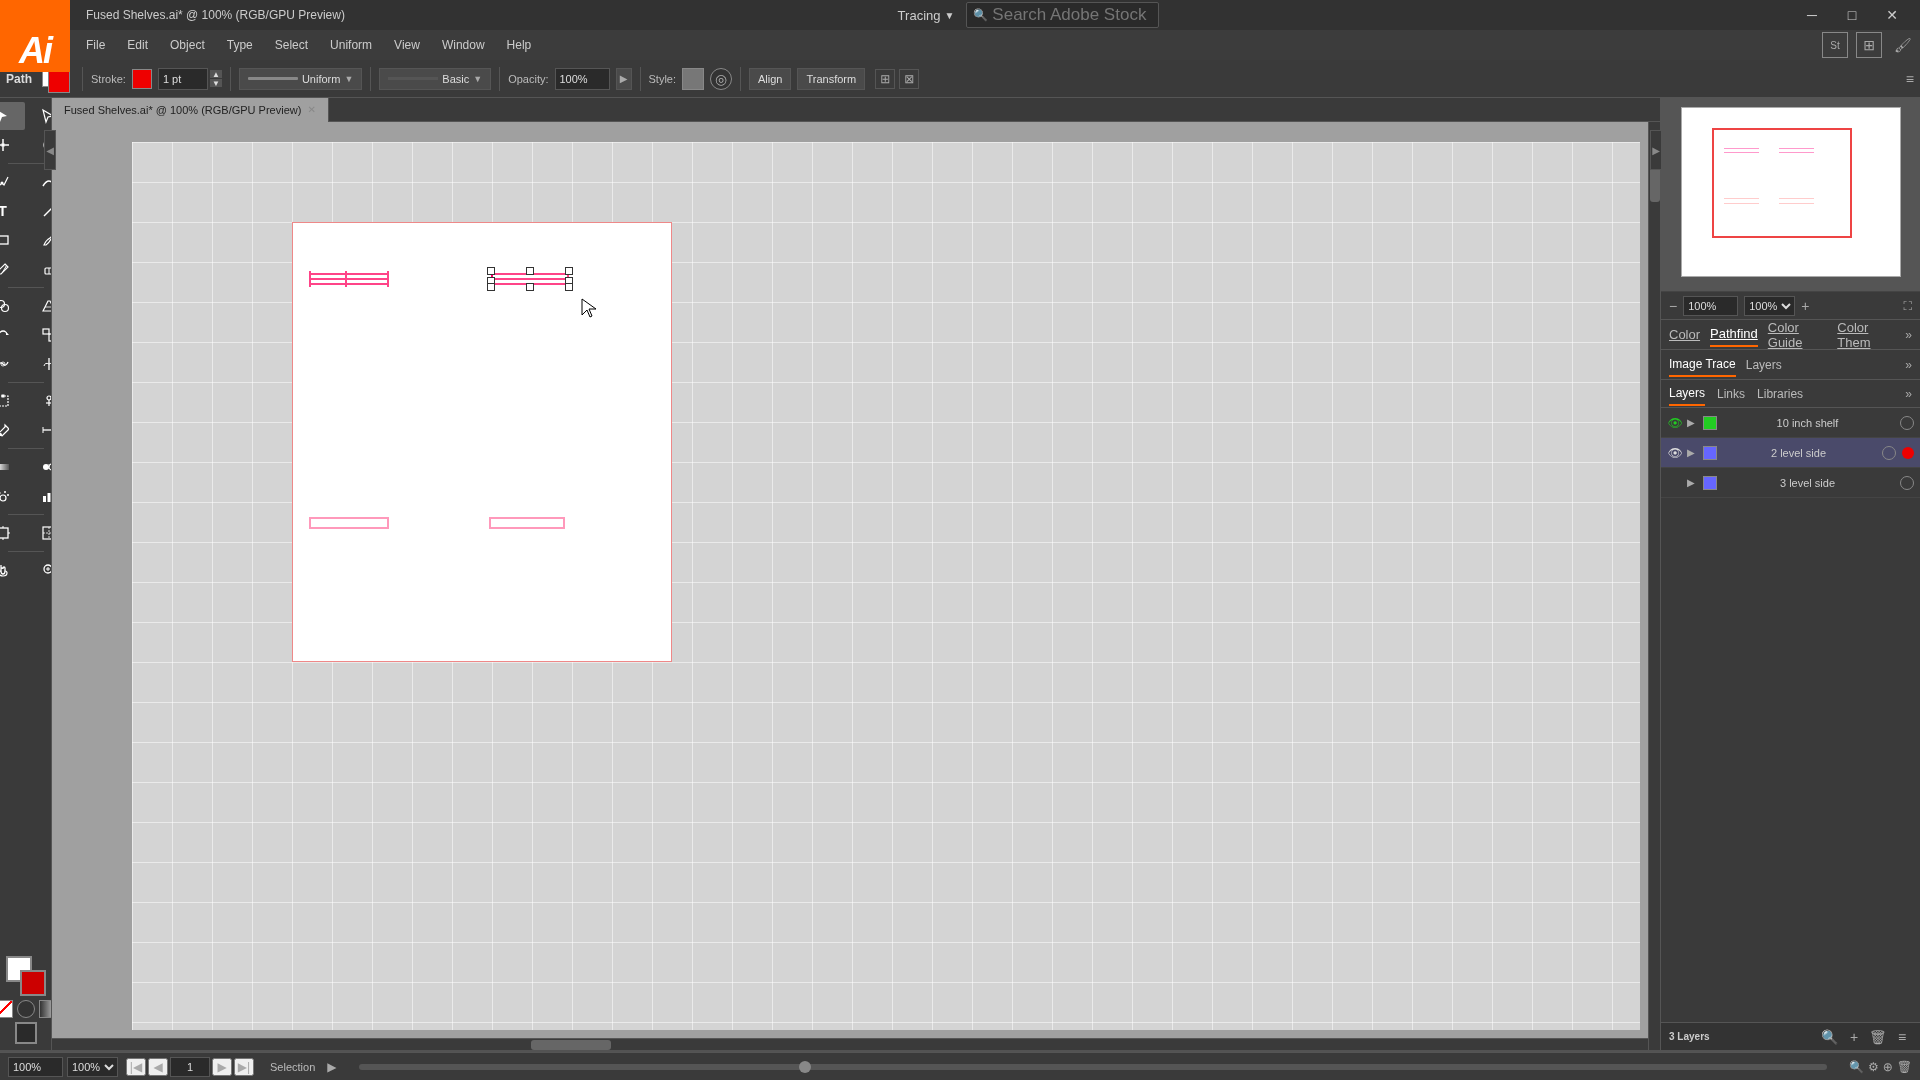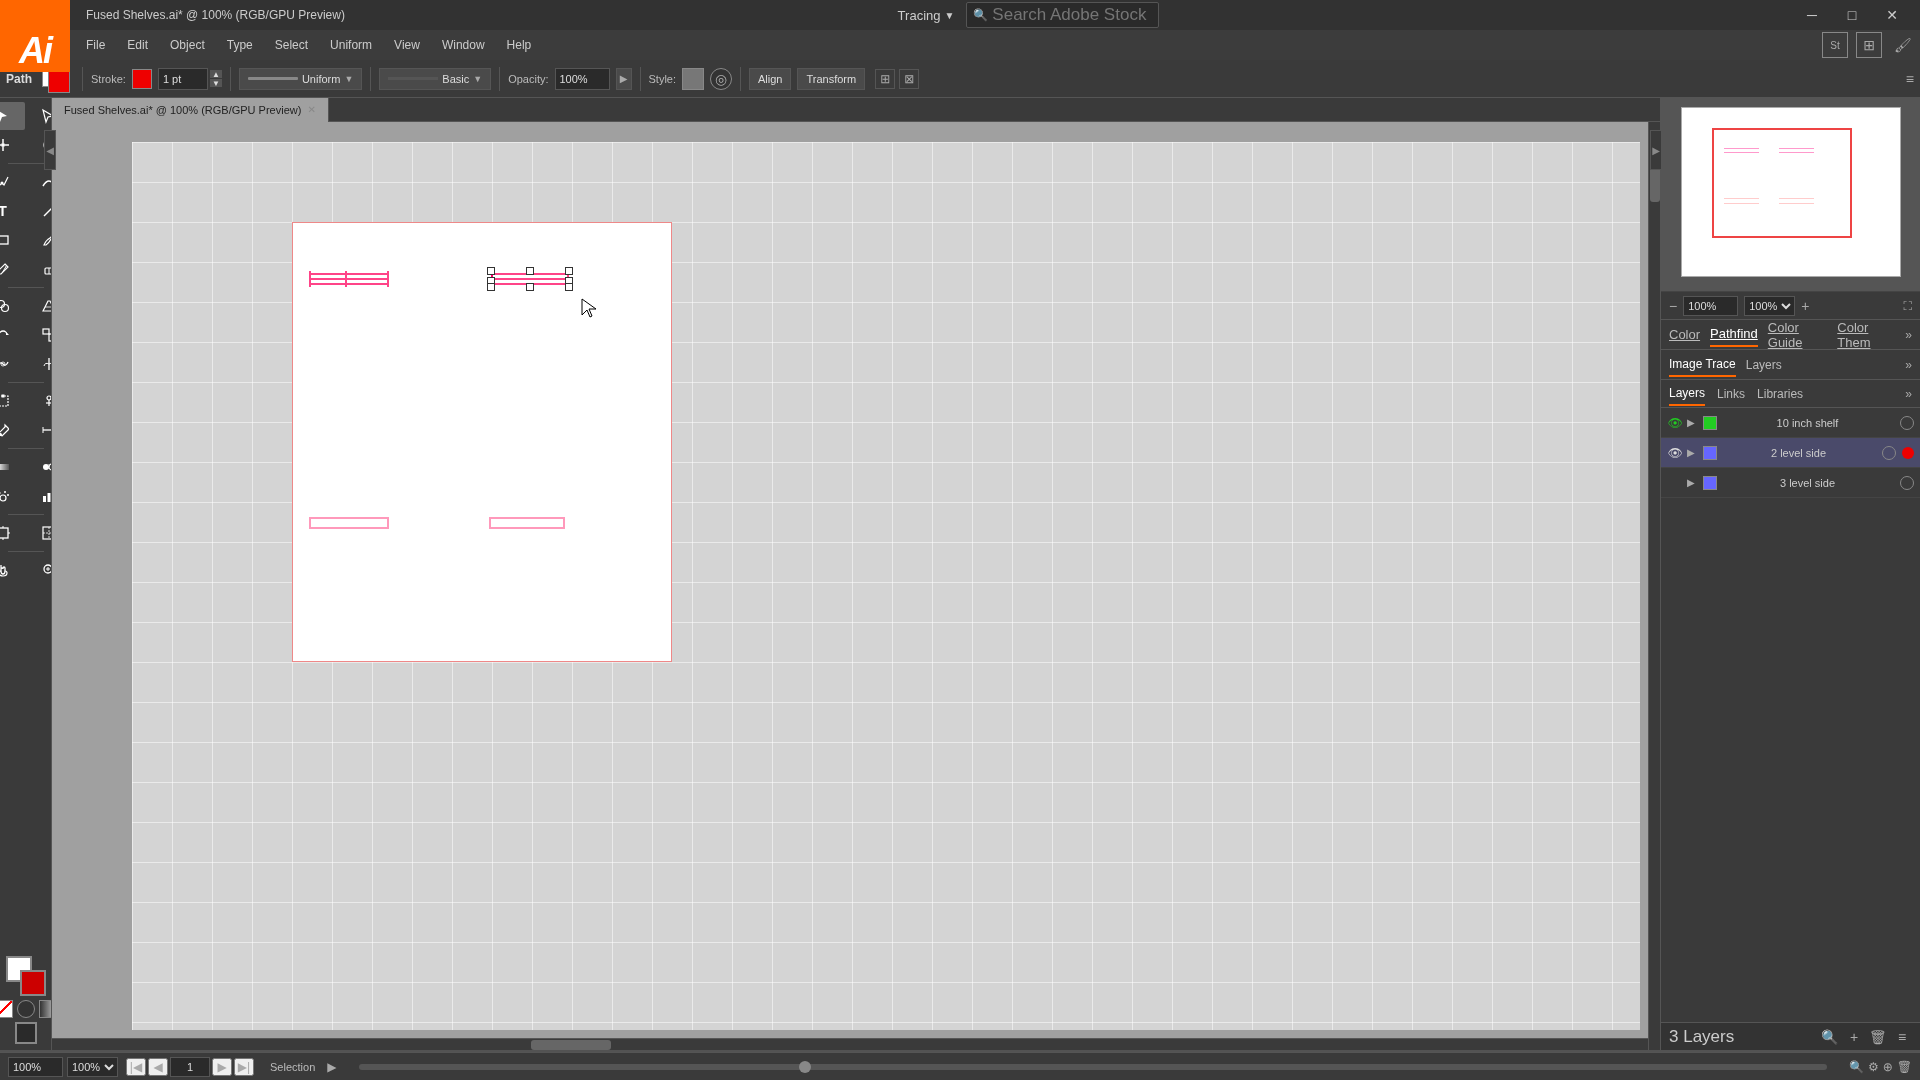--- a/index.html
+++ b/index.html
@@ -184,21 +184,21 @@
     .layer-color { width: 14px; height: 14px; border: 1px solid #888; }
     .layer-name { flex: 1; font-size: 11px; color: #ccc; text-align: center; }
     .layer-circle { width: 14px; height: 14px; border-radius: 50%; border: 1px solid #888; margin-left: 2px; }
     .layer-circle-red { width: 12px; height: 12px; border-radius: 50%; background: #e00; margin-left: 2px; }
 
     
     #layers-footer {
       height: 28px; display: flex; align-items: center; padding: 0 8px; gap: 6px;
       background: #333; border-top: 1px solid #555;
     }
-    .lf-count { color: #ccc; font-size: 17px; font-weight: normal; }
+    .lf-count { color: #ccc; font-size: 10px; font-weight: bold; }
     .lf-btn { width: 20px; height: 20px; display: flex; align-items: center; justify-content: center; color: #aaa; cursor: pointer; font-size: 14px; }
 
     
     #status-bar {
       position: absolute; bottom: 0; left: 0; right: 0; height: 28px;
       background: #3a3a3a; border-top: 1px solid #555; display: flex; align-items: center;
       padding: 0 8px; gap: 8px; z-index: 99;
     }
     .sb-zoom { display: flex; align-items: center; gap: 4px; }
     .sb-input { background: #2a2a2a; border: 1px solid #555; color: #ddd; width: 55px; height: 20px; padding: 0 4px; font-size: 11px; }

